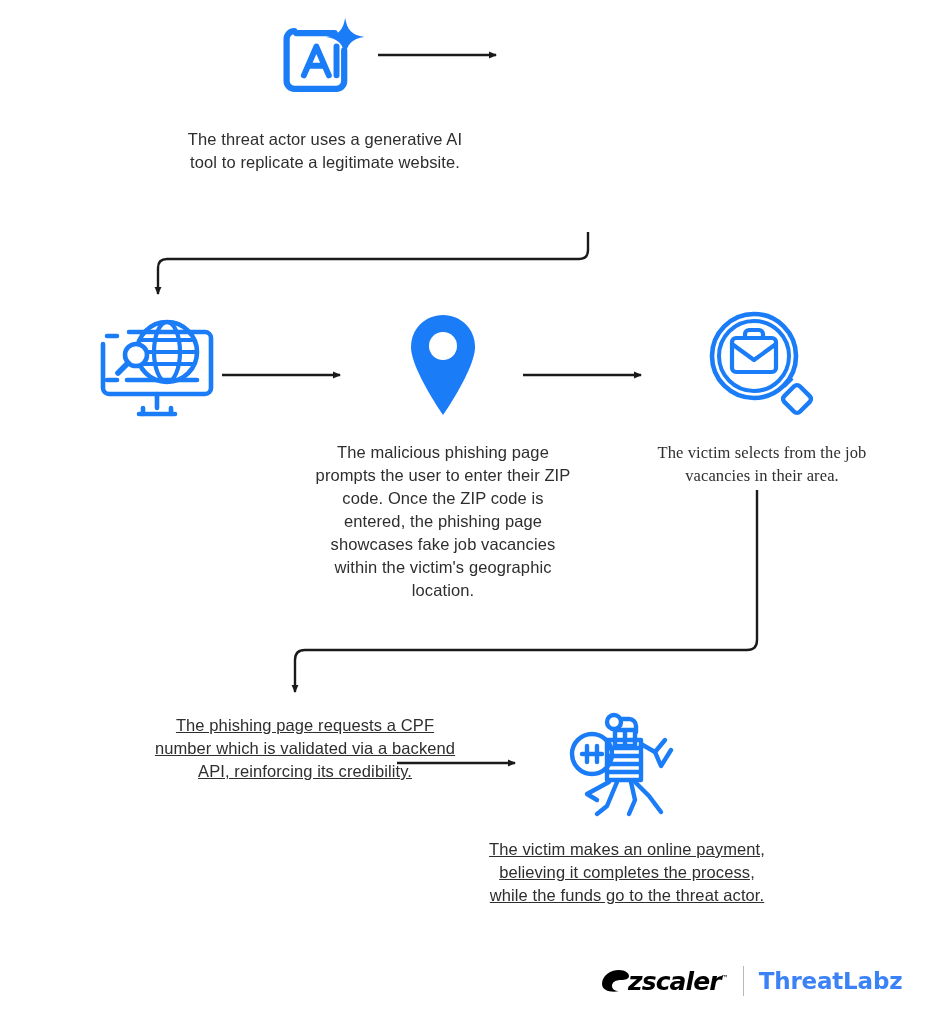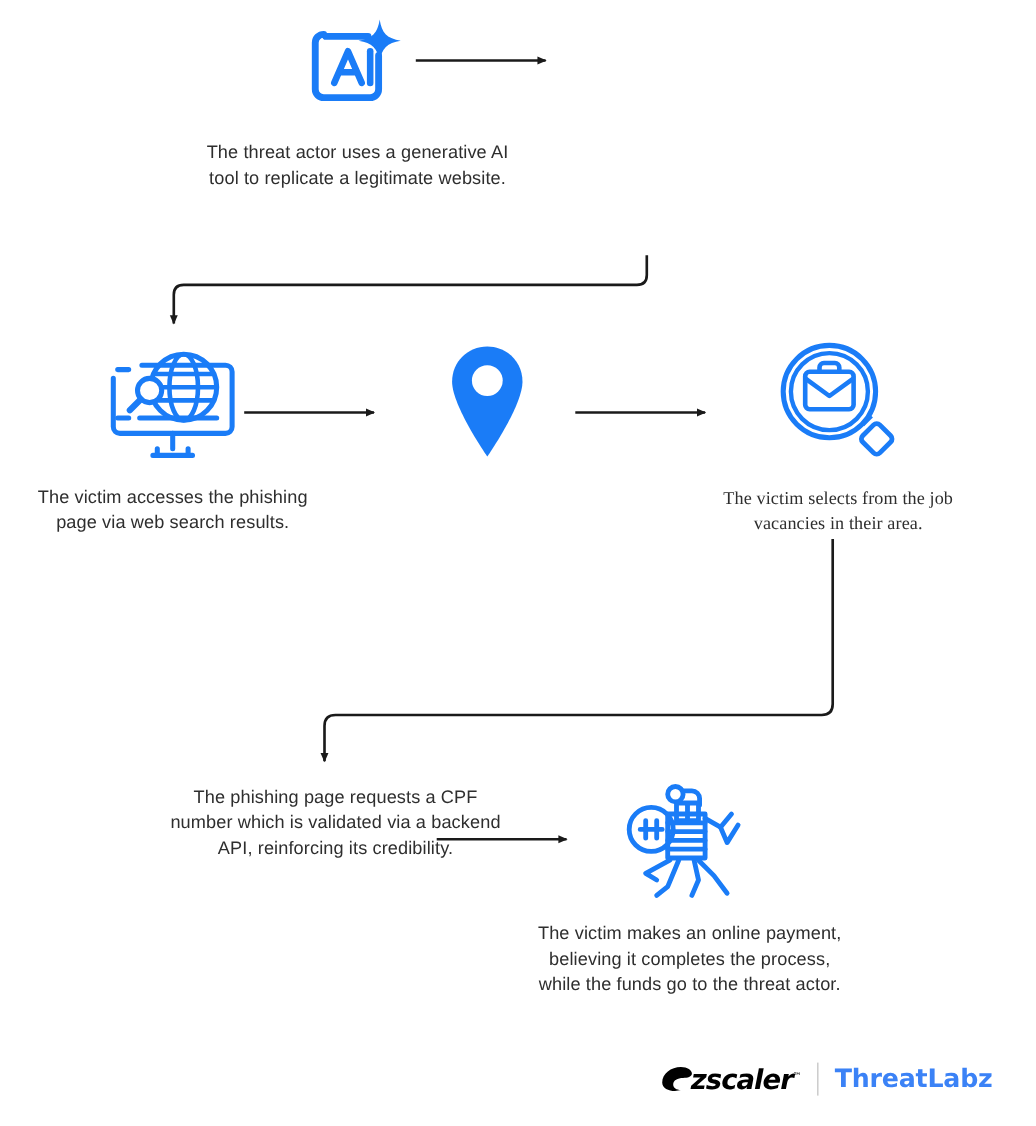--- a/index.html
+++ b/index.html
@@ -38,21 +38,21 @@
   #node-jobs .icon-box{height:122px;}
 
   #node-api{left:148px;top:700px;width:314px;}
   #node-api .icon-box{height:124px;}
   #node-payment{left:478px;top:700px;width:298px;}
   #node-payment .icon-box{height:124px;}
 
   .cap-ai{margin-top:16px;}
   .cap-seo{margin-top:16px;}
   .cap-mid{margin-top:14px;}
-  .cap-bot{margin-top:14px;}
+  .cap-bot{margin-top:14px;text-decoration:underline;}
 
   
   .footer{
     position:absolute;
     left:600px;top:966px;
     display:flex;align-items:center;gap:15px;
   }
   .zs-logo{display:flex;align-items:center;}
   .zs-word{
     font-family:"DejaVu Sans", sans-serif;
@@ -126,30 +126,30 @@
         <path d="M14 70 h10 M34 70 h70" fill="none" stroke="#1a7cf7" stroke-width="4.6" stroke-linecap="round"></path>
         <path d="M64 84 v14 M46 104 h36" fill="none" stroke="#1a7cf7" stroke-width="4.6" stroke-linecap="round"></path>
         <path d="M50 98 v6 M78 98 v6" fill="none" stroke="#1a7cf7" stroke-width="4.6" stroke-linecap="round"></path>
         <circle cx="74" cy="42" r="30" fill="none" stroke="#1a7cf7" stroke-width="4.6"></circle>
         <ellipse cx="74" cy="42" rx="13" ry="30" fill="none" stroke="#1a7cf7" stroke-width="4.2"></ellipse>
         <path d="M46 30 h56 M44 42 h60 M46 54 h56" fill="none" stroke="#1a7cf7" stroke-width="4.2"></path>
         <circle cx="43" cy="45" r="11" fill="#ffffff" stroke="#1a7cf7" stroke-width="4.6"></circle>
         <path d="M35 53 L25 63" stroke="#1a7cf7" stroke-width="5.6" stroke-linecap="round"></path>
       </svg>
     </div>
-    <div class="caption cap-mid">The victim accesses the phishing page via web search results.</div>
   </div>
 
   <div class="node" id="node-zip">
     <div class="icon-box">
       <svg width="70" height="110" viewBox="0 0 70 110" aria-hidden="true">
         <path d="M35 4 C17 4 3 18 3 36 C3 58 35 104 35 104 C35 104 67 58 67 36 C67 18 53 4 35 4 z" fill="#1a7cf7"></path>
         <circle cx="35" cy="35" r="14" fill="#ffffff"></circle>
       </svg>
     </div>
+    <div class="caption cap-mid">The malicious phishing page prompts the user to enter their ZIP code. Once the ZIP code is entered, the phishing page showcases fake job vacancies within the victim's geographic location.</div>
   </div>
 
   <div class="node" id="node-jobs">
     <div class="icon-box">
       <svg width="112" height="112" viewBox="0 0 112 112" aria-hidden="true">
         <circle cx="48" cy="46" r="42" fill="none" stroke="#1a7cf7" stroke-width="4.6"></circle>
         <circle cx="48" cy="46" r="35" fill="none" stroke="#1a7cf7" stroke-width="4"></circle>
         <path d="M39 28 v-4 a4 4 0 0 1 4 -4 h10 a4 4 0 0 1 4 4 v4" fill="none" stroke="#1a7cf7" stroke-width="4.2" stroke-linecap="round"></path>
         <rect x="26" y="28" width="44" height="34" rx="4" fill="none" stroke="#1a7cf7" stroke-width="4.2"></rect>
         <path d="M26 34 L48 50 L70 34" fill="none" stroke="#1a7cf7" stroke-width="4.2" stroke-linejoin="round"></path>

